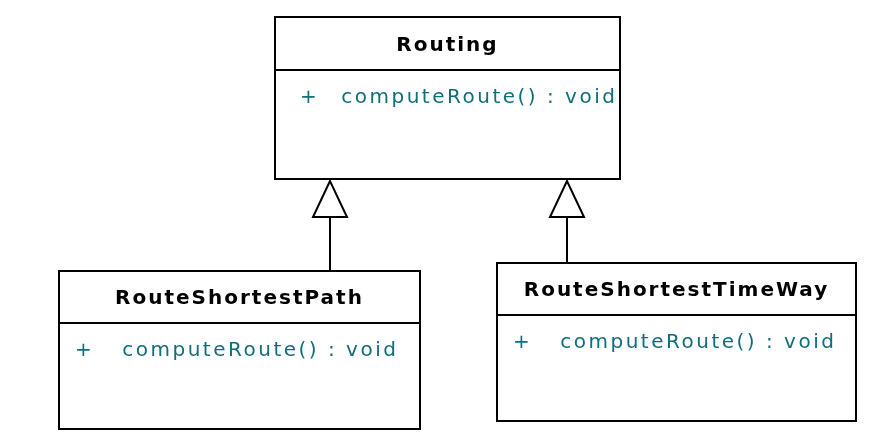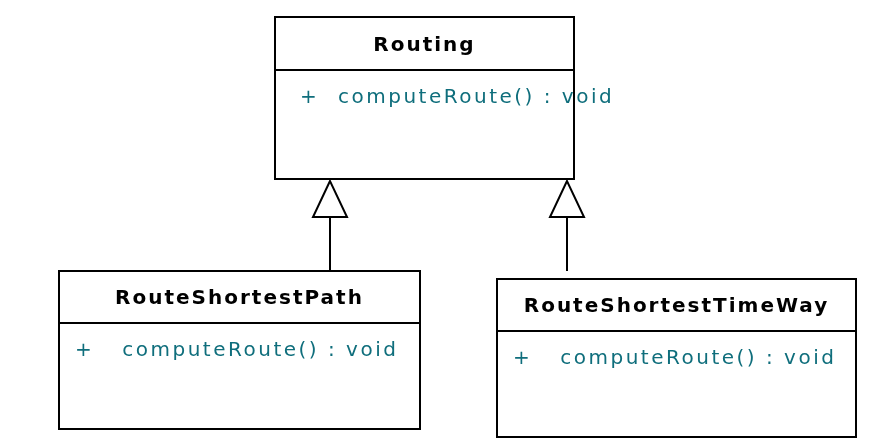--- a/index.html
+++ b/index.html
@@ -23,23 +23,23 @@
     height: 442px;
     pointer-events: none;
   }
   svg.connectors g { pointer-events: all; }
   .class-box {
     position: absolute;
     background: #ffffff;
     border: 2px solid #000000;
     box-sizing: border-box;
   }
-  #box-routing   { left: 274px; top: 16px;  width: 301px; height: 164px; }
+  #box-routing   { left: 274px; top: 16px;  width: 347px; height: 164px; }
   #box-shortest  { left: 22px;  top: 270px; width: 363px; height: 160px; margin-left: 36px; }
-  #box-timeway   { left: 496px; top: 278px; width: 361px; height: 160px; }
+  #box-timeway   { left: 496px; top: 262px; width: 361px; height: 160px; }
 
   .class-title {
     height: 51px;
     border-bottom: 2px solid #000000;
     display: flex;
     align-items: center;
     justify-content: center;
     font-weight: bold;
     font-size: 20px;
     letter-spacing: 2px;

